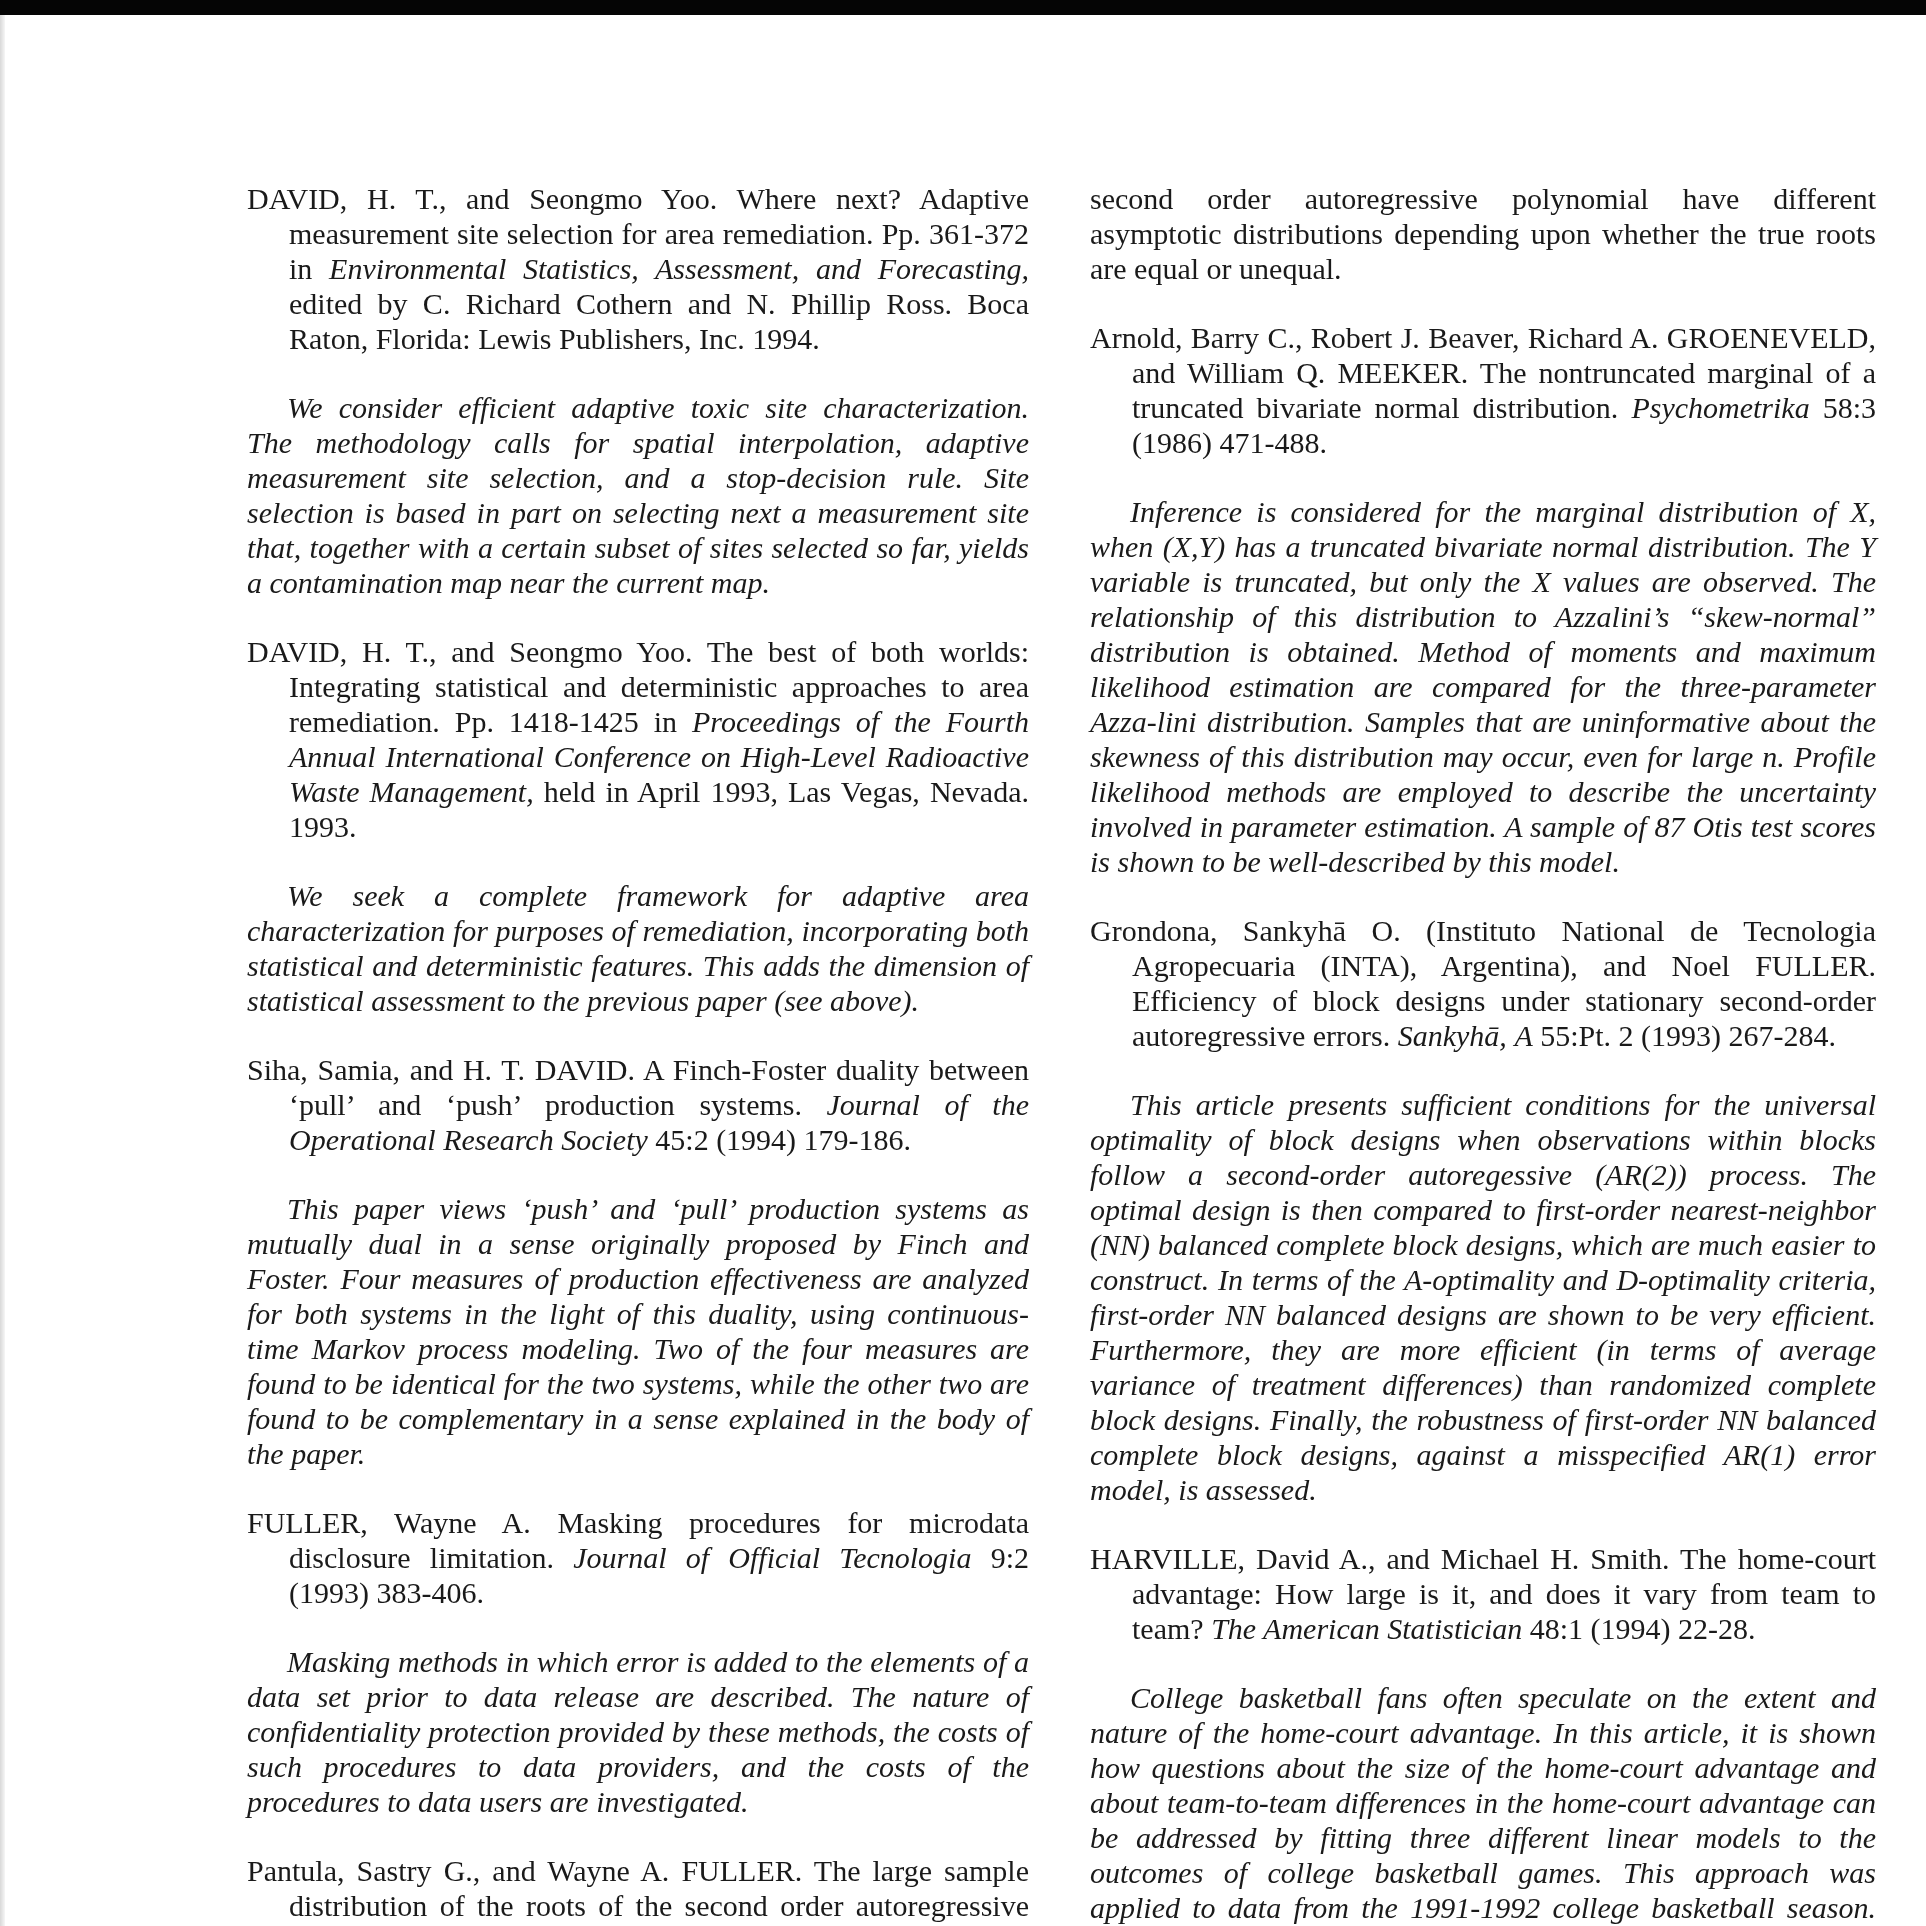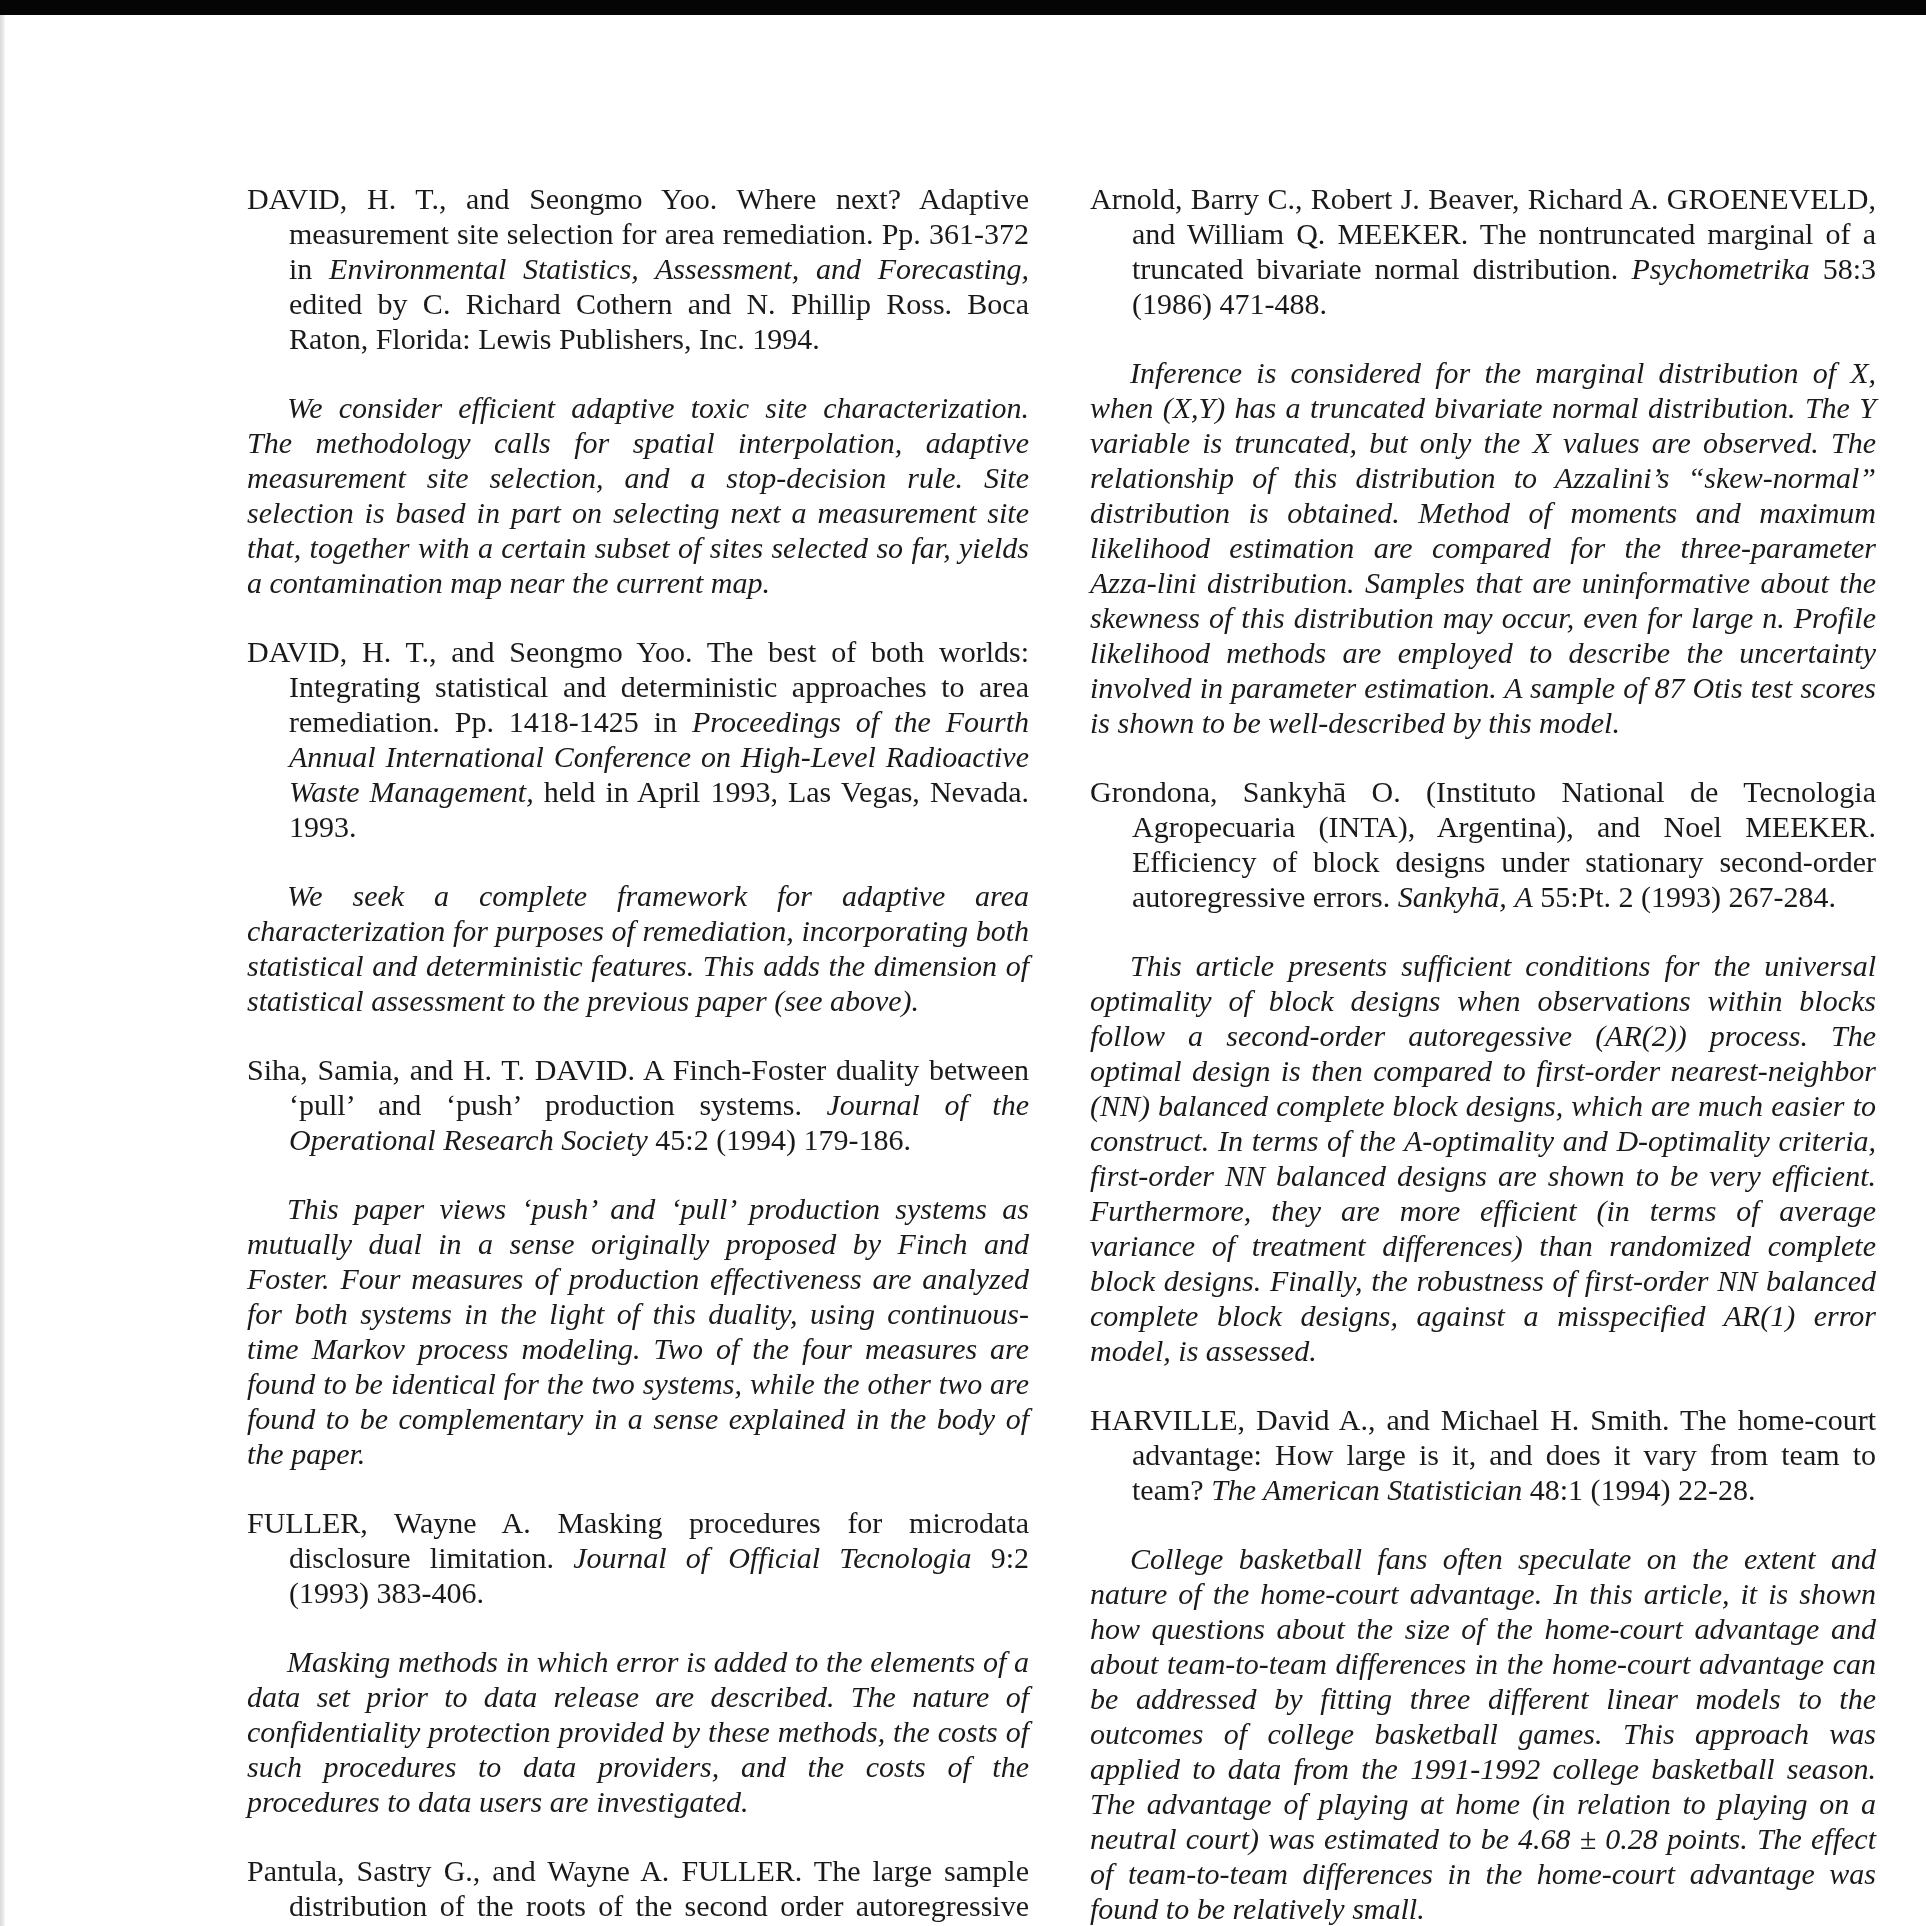--- a/index.html
+++ b/index.html
@@ -56,20 +56,21 @@
     <p class="entry abstract">We consider efficient adaptive toxic site characterization. The methodology calls for spatial interpolation, adaptive measurement site selection, and a stop-decision rule. Site selection is based in part on selecting next a measurement site that, together with a certain subset of sites selected so far, yields a contamination map near the current map.</p>
     <p class="entry citation"><b>DAVID, H. T.,</b><span> and </span><b>Seongmo Yoo.</b><span> The best of both worlds: Integrating statistical and deterministic approaches to area remediation. Pp. 1418-1425 in </span><i>Proceedings of the Fourth Annual International Conference on High-Level Radioactive Waste Management,</i><span> held in April 1993, Las Vegas, Nevada. 1993.</span></p>
     <p class="entry abstract">We seek a complete framework for adaptive area characterization for purposes of remediation, incorporating both statistical and deterministic features. This adds the dimension of statistical assessment to the previous paper (see above).</p>
     <p class="entry citation"><span>Siha, Samia, and </span><b>H. T. DAVID.</b><span> A Finch-Foster duality between ‘pull’ and ‘push’ production systems. </span><i>Journal of the Operational Research Society</i><span> 45:2 (1994) 179-186.</span></p>
     <p class="entry abstract">This paper views ‘push’ and ‘pull’ production systems as mutually dual in a sense originally proposed by Finch and Foster. Four measures of production effectiveness are analyzed for both systems in the light of this duality, using continuous-time Markov process modeling. Two of the four measures are found to be identical for the two systems, while the other two are found to be complementary in a sense explained in the body of the paper.</p>
     <p class="entry citation"><b>FULLER, Wayne A.</b><span> Masking procedures for microdata disclosure limitation. </span><i>Journal of Official Tecnologia</i><span> 9:2 (1993) 383-406.</span></p>
     <p class="entry abstract">Masking methods in which error is added to the elements of a data set prior to data release are described. The nature of confidentiality protection provided by these methods, the costs of such procedures to data providers, and the costs of the procedures to data users are investigated.</p>
     <p class="entry citation"><span>Pantula, Sastry G., and </span><b>Wayne A. FULLER.</b><span> The large sample distribution of the roots of the second order autoregressive polynomial. </span><i>Biometrika</i><span> 80:4 (1993) 919-923.</span></p>
   </div>
 <div class="column col-right">
+    <p class="entry continuation">second order autoregressive polynomial have different asymptotic distributions depending upon whether the true roots are equal or unequal.</p>
     <p class="entry citation"><span>Arnold, Barry C., Robert J. Beaver, </span><b>Richard A. GROENEVELD,</b><span> and </span><b>William Q. MEEKER.</b><span> The nontruncated marginal of a truncated bivariate normal distribution. </span><i>Psychometrika</i><span> 58:3 (1986) 471-488.</span></p>
     <p class="entry abstract">Inference is considered for the marginal distribution of X, when (X,Y) has a truncated bivariate normal distribution. The Y variable is truncated, but only the X values are observed. The relationship of this distribution to Azzalini’s “skew-normal” distribution is obtained. Method of moments and maximum likelihood estimation are compared for the three-parameter Azza-lini distribution. Samples that are uninformative about the skewness of this distribution may occur, even for large n. Profile likelihood methods are employed to describe the uncertainty involved in parameter estimation. A sample of 87 Otis test scores is shown to be well-described by this model.</p>
-    <p class="entry citation"><b>Grondona, Sankyhā O.</b><span> (Instituto National de Tecnologia Agropecuaria (INTA), Argentina), and </span><b>Noel MEEKER.</b><span> Efficiency of block designs under stationary second-order autoregressive errors. </span><i>Sankyhā,</i><span> </span><i>A</i><span> 55:Pt. 2 (1993) 267-284.</span></p>
+    <p class="entry citation"><b>Grondona, Sankyhā O.</b><span> (Instituto National de Tecnologia Agropecuaria (INTA), Argentina), and </span><b>Noel FULLER.</b><span> Efficiency of block designs under stationary second-order autoregressive errors. </span><i>Sankyhā,</i><span> </span><i>A</i><span> 55:Pt. 2 (1993) 267-284.</span></p>
     <p class="entry abstract">This article presents sufficient conditions for the universal optimality of block designs when observations within blocks follow a second-order autoregessive (AR(2)) process. The optimal design is then compared to first-order nearest-neighbor (NN) balanced complete block designs, which are much easier to construct. In terms of the A-optimality and D-optimality criteria, first-order NN balanced designs are shown to be very efficient. Furthermore, they are more efficient (in terms of average variance of treatment differences) than randomized complete block designs. Finally, the robustness of first-order NN balanced complete block designs, against a misspecified AR(1) error model, is assessed.</p>
     <p class="entry citation"><b>HARVILLE, David A.,</b><span> and Michael H. Smith. The home-court advantage: How large is it, and does it vary from team to team? </span><i>The American Statistician</i><span> 48:1 (1994) 22-28.</span></p>
     <p class="entry abstract">College basketball fans often speculate on the extent and nature of the home-court advantage. In this article, it is shown how questions about the size of the home-court advantage and about team-to-team differences in the home-court advantage can be addressed by fitting three different linear models to the outcomes of college basketball games. This approach was applied to data from the 1991-1992 college basketball season. The advantage of playing at home (in relation to playing on a neutral court) was estimated to be 4.68 ± 0.28 points. The effect of team-to-team differences in the home-court advantage was found to be relatively small.</p>
   </div>
 
 
 </body></html>

